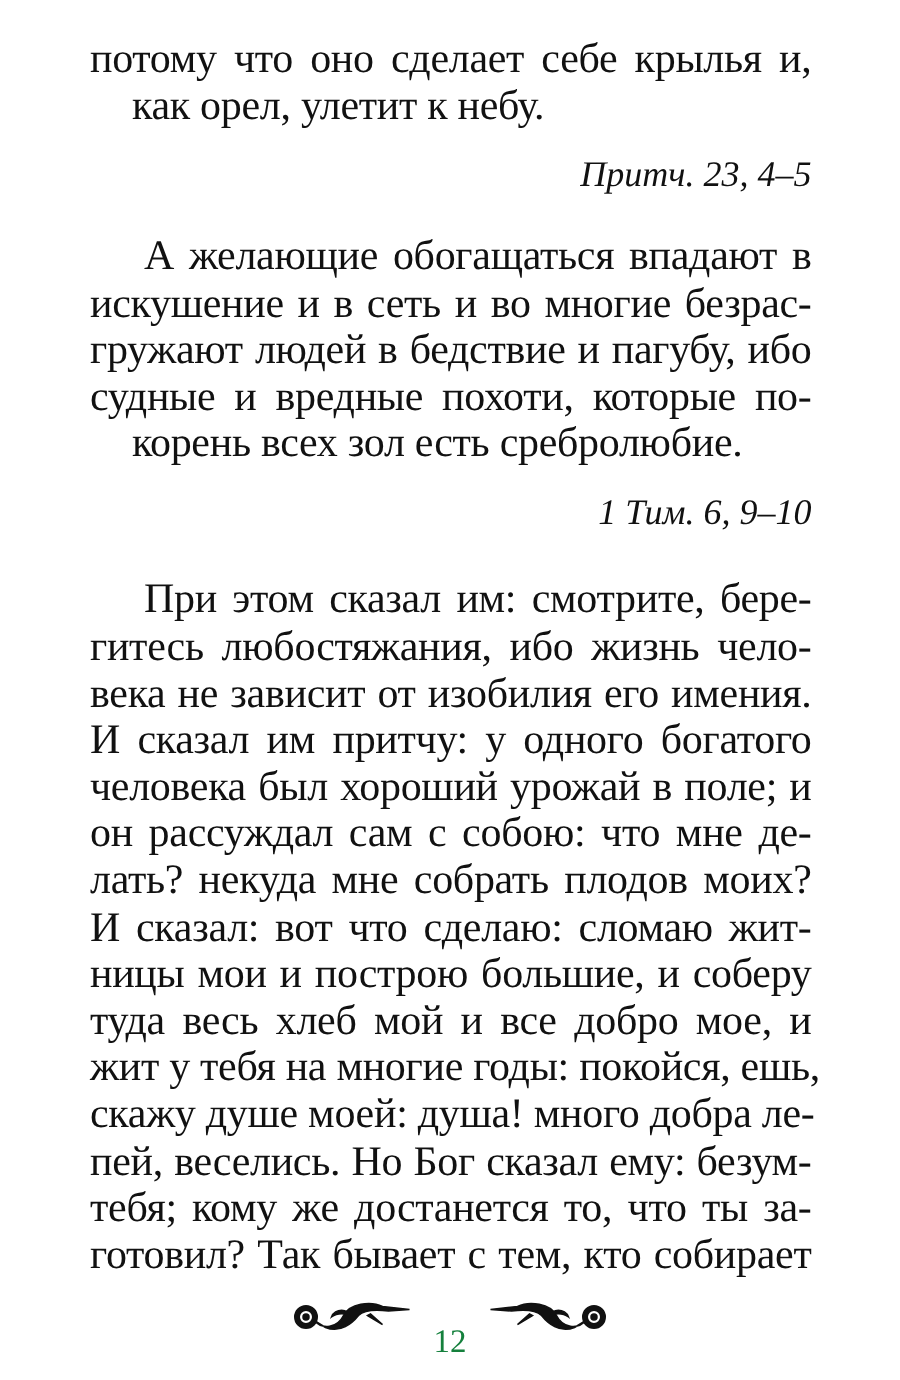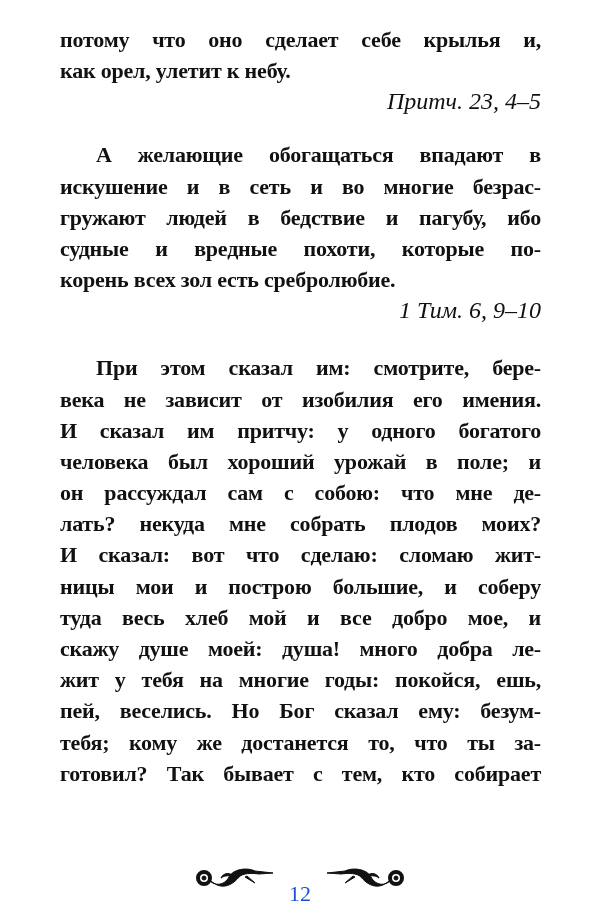--- a/index.html
+++ b/index.html
@@ -16,43 +16,44 @@
       color: #111111;
     }
     .page {
       position: absolute;
       left: 60px;
       top: 24px;
       width: 481px;
     }
     .line {
       display: block;
-      font-size: 22px;
+      font-size: 28px;
       line-height: 31.2px;
       height: 31.2px;
       white-space: nowrap;
       text-align: justify;
       text-align-last: justify;
       letter-spacing: -0.2px;
-      font-weight: bold;
     }
     .line.last {
       text-align-last: left;
+      margin-left: 28px;
     }
     .line.indent {
       padding-left: 36px;
     }
     .ref {
       display: block;
       font-size: 24px;
       line-height: 31px;
       height: 31px;
       font-style: italic;
       text-align: right;
       white-space: nowrap;
+      margin-top: 16px;
     }
     .gap {
       height: 22px;
     }
     .gap2 {
       height: 26px;
     }
     .footer {
       position: absolute;
       left: 0;
@@ -61,21 +62,21 @@
       height: 40px;
       display: flex;
       justify-content: center;
       align-items: center;
       gap: 14px;
     }
     .page-number {
       font-size: 22px;
       line-height: 30px;
       font-family: "Liberation Serif", serif;
-      color: #1d4ed8;
+      color: #15803d;
       margin-top: 36px;
     }
     .ornament svg {
       display: block;
     }
   </style>
 </head>
 <body>
 
 <div class="page">
@@ -94,30 +95,31 @@
     <span class="line">гружают людей в бедствие и пагубу, ибо</span>
     <span class="line">судные и вредные похоти, которые по-</span>
     <span class="line last">корень всех зол есть сребролюбие.</span>
     <span class="ref">1 Тим. 6, 9–10</span>
   </div>
 
   <div class="gap2"></div>
 
   <div>
     <span class="line indent">При этом сказал им: смотрите, бере-</span>
+    <span class="line">гитесь любостяжания, ибо жизнь чело-</span>
     <span class="line">века не зависит от изобилия его имения.</span>
     <span class="line">И сказал им притчу: у одного богатого</span>
     <span class="line">человека был хороший урожай в поле; и</span>
     <span class="line">он рассуждал сам с собою: что мне де-</span>
     <span class="line">лать? некуда мне собрать плодов моих?</span>
     <span class="line">И сказал: вот что сделаю: сломаю жит-</span>
     <span class="line">ницы мои и построю большие, и соберу</span>
     <span class="line">туда весь хлеб мой и все добро мое, и</span>
+    <span class="line">жит у тебя на многие годы: покойся, ешь,</span>
     <span class="line">скажу душе моей: душа! много добра ле-</span>
-    <span class="line">жит у тебя на многие годы: покойся, ешь,</span>
     <span class="line">пей, веселись. Но Бог сказал ему: безум-</span>
     <span class="line">тебя; кому же достанется то, что ты за-</span>
     <span class="line">готовил? Так бывает с тем, кто собирает</span>
   </div>
 </div>
 
 <div class="footer">
   <span class="ornament">
     <svg width="80" height="26" viewBox="0 0 80 26">
       <g fill="#111" stroke="#111">

